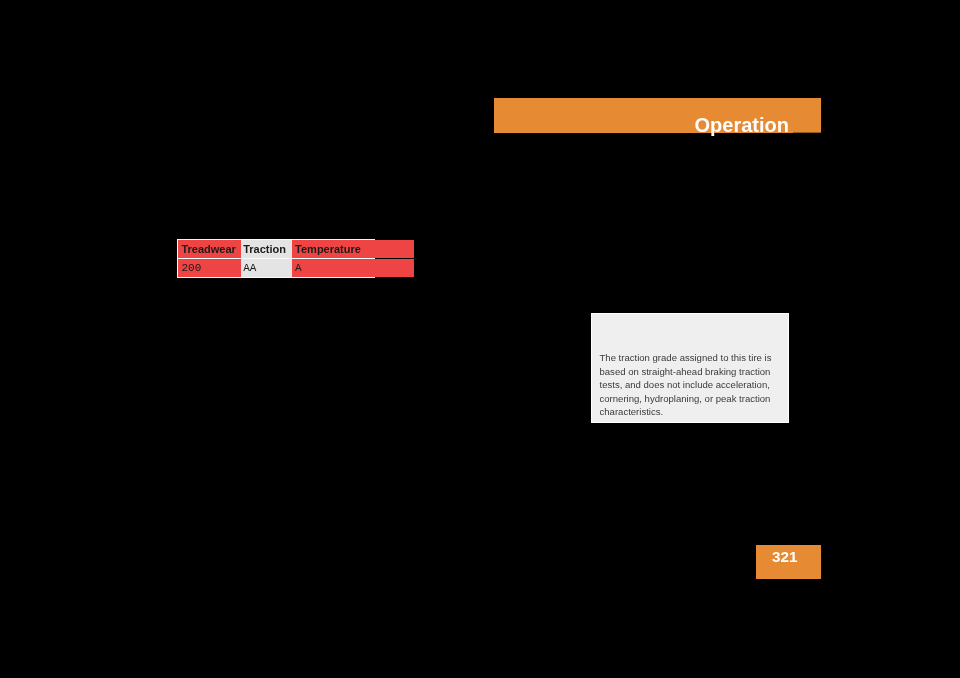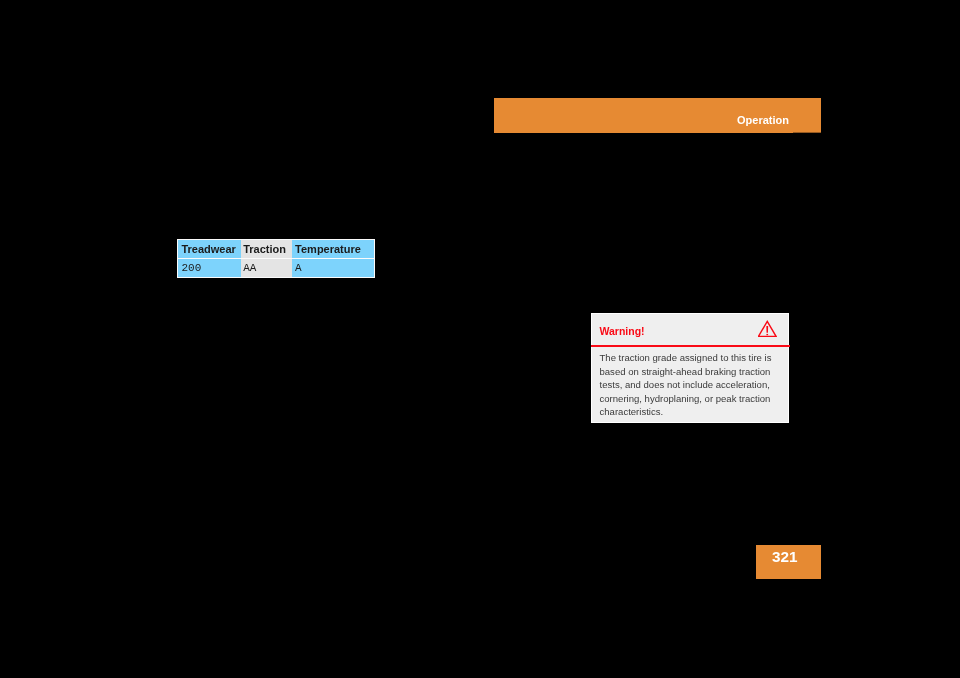--- a/index.html
+++ b/index.html
@@ -3,34 +3,34 @@
 <meta charset="utf-8">
 <title>Manual Page</title>
 <style>
   html,body{margin:0;padding:0;background:#000;width:960px;height:678px;overflow:hidden;}
   body{font-family:"Liberation Sans",sans-serif;-webkit-font-smoothing:antialiased;}
   .page{position:relative;width:960px;height:678px;background:#000;}
 
   
   .section-header{position:absolute;left:494px;top:98px;width:327px;height:35px;background:#e68a33;}
   .section-header .notch{position:absolute;left:299px;right:0;bottom:-0.4px;height:1px;background:rgba(0,0,0,0.35);}
-  .section-header .label{position:absolute;right:32px;top:16.2px;color:#fff;font-size:11px;font-weight:bold;letter-spacing:0;}
+  .section-header .label{position:absolute;right:32px;top:16.2px;color:#fff;font-size:20px;font-weight:bold;letter-spacing:0;}
 
   
   .grade-table{position:absolute;left:176.7px;top:238.7px;width:198.3px;height:39.4px;
                background:#fbfbfb;box-sizing:border-box;}
   .gt-row{position:absolute;left:0;right:0;}
   .gt-row.gt-head{top:1.3px;height:18.5px;}
   .gt-row.gt-body{top:20.8px;height:17.6px;}
-  .gt-cell{position:absolute;top:0;bottom:0;font-size:11px;color:#1b1b1b;background:#7dd3fc;
+  .gt-cell{position:absolute;top:0;bottom:0;font-size:11px;color:#1b1b1b;background:#ef4444;
            overflow:hidden;white-space:nowrap;}
   .gt-cell span{position:absolute;left:0;}
   .gt-cell.c0{left:0.9px;width:63.6px;}
   .gt-cell.c1{left:64.5px;width:51.3px;background:#e4e4e4;}
-  .gt-cell.c2{left:115.8px;width:81.9px;}
+  .gt-cell.c2{left:115.8px;width:81.9px;padding-left:40px;}
   .gt-head .gt-cell{font-weight:bold;}
   .gt-head .gt-cell span{top:3.5px;}
   .gt-body .gt-cell span{top:2.6px;font-family:Liberation Mono, monospace;}
   .gt-cell.c0 span{left:3.9px;}
   .gt-cell.c1 span{left:2.0px;}
   .gt-cell.c2 span{left:2.6px;}
 
   
   .warnbox{position:absolute;left:591px;top:313px;width:198px;height:110px;background:#efefef;
            border:1.5px solid #fff;box-sizing:border-box;}
@@ -76,31 +76,20 @@
       <div class="gt-cell c1">
           <span>AA</span>
         </div>
       <div class="gt-cell c2">
           <span>A</span>
         </div>
     </div>
   </div>
 
   <div class="warnbox">
-    <div class="warn-head">
-      <span class="warn-title">Warning!</span>
-      <span class="warn-icon">
-        <svg viewBox="0 0 19 17" width="19" height="17" shape-rendering="geometricPrecision">
-          <path d="M9.25 1.4 L18.05 16.35 L0.45 16.35 Z" fill="none" stroke="#fa0a16" stroke-width="1.42" stroke-linejoin="miter"></path>
-          <path d="M8.35 5.95 L10.15 5.95 L9.95 12.75 L8.55 12.75 Z" fill="#fa0a16"></path>
-          <rect x="8.4" y="13.9" width="1.7" height="1.3" fill="#fa0a16"></rect>
-        </svg>
-      </span>
-      <div class="warn-rule"></div>
-    </div>
     <div class="warn-body">The traction grade assigned to this tire is based on straight-ahead braking traction tests, and does not include acceleration, cornering, hydroplaning, or peak traction characteristics.</div>
   </div>
 
   <div class="pagetab">
     <span class="num">321</span>
   </div>
 
 
 </div>
 

